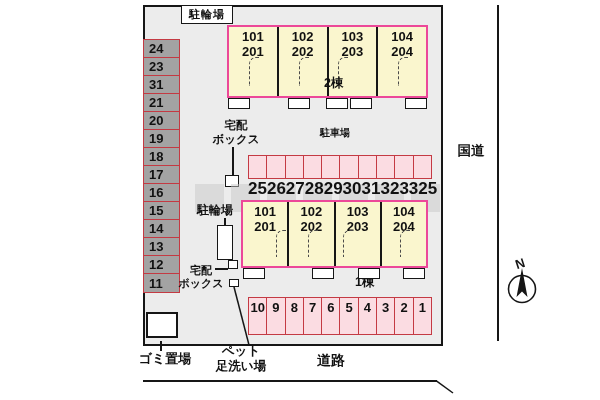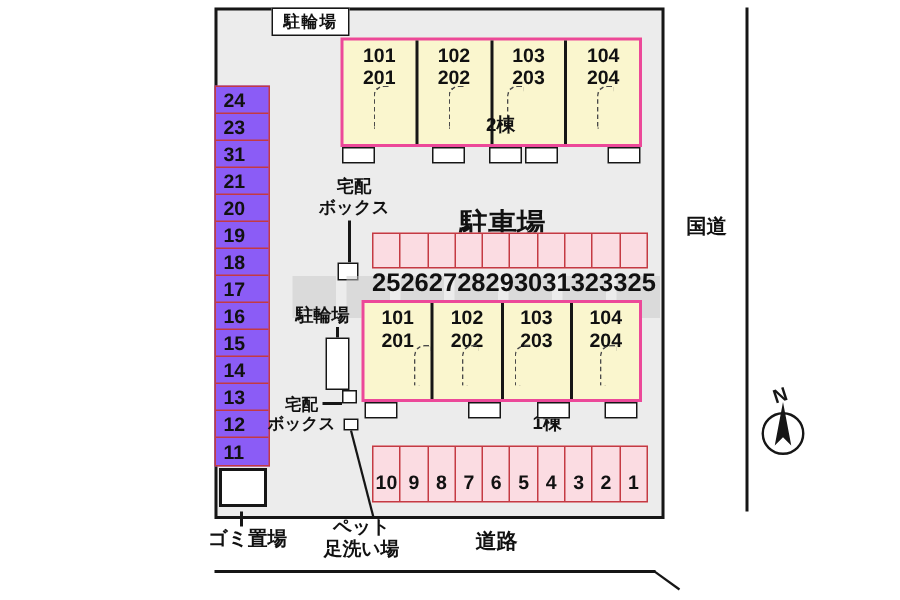--- a/index.html
+++ b/index.html
@@ -8,41 +8,41 @@
   .abs{position:absolute;}
   
   #site{position:absolute;left:143px;top:5px;width:296px;height:337px;background:#ececec;border:2px solid #161616;box-sizing:content-box;}
   
   .vline{background:#161616;width:1.5px;}
   .hline{background:#161616;height:1.5px;}
   
   .bikebox{background:#ffffff;border:1.5px solid #161616;font-size:11px;font-weight:700;
            display:flex;align-items:center;justify-content:center;letter-spacing:1px;}
   
-  #leftcol{left:-2px;top:50px;width:37px;border:1.5px solid #c43a43;background:#8b5cf6;box-sizing:border-box;}
+  #leftcol{left:-2px;top:32px;width:37px;border:1.5px solid #c43a43;background:#a3a3a3;box-sizing:border-box;}
   .lrow{height:18px;border-bottom:1.5px solid #c43a43;box-sizing:border-box;
         font-size:13px;font-weight:600;display:flex;align-items:center;padding-left:5px;}
   .lrow:last-child{border-bottom:none;}
   
   .building{background:#faf6ce;border:2px solid #ec4899;display:flex;box-sizing:border-box;}
   .bcell{flex:1;position:relative;border-left:2.5px solid #161616;}
   .bcell:first-child{border-left:none;}
   .ulabel{position:absolute;top:3px;left:0;right:0;text-align:center;font-size:13px;font-weight:600;line-height:1.12;}
   .door{position:absolute;left:42%;width:10px;border-left:1.5px dashed #4a4a4a;border-top:1.5px dashed #4a4a4a;border-top-left-radius:7px;}
   .b2 .door{top:30px;height:28px;}
   .b1 .door{top:28px;height:26px;}
   .btag{position:absolute;font-size:12.5px;font-weight:700;}
   .step{position:absolute;background:#ffffff;border:1.5px solid #161616;width:22px;height:11px;box-sizing:border-box;}
   
   .pinkrow{display:flex;background:#fbdce2;border:1.5px solid #c43a43;box-sizing:border-box;}
   .pcell{flex:1;border-right:1.5px solid #c43a43;position:relative;display:flex;justify-content:center;}
   .pcell:last-child{border-right:none;}
   .numrow{display:flex;}
   .ncell{flex:1;text-align:center;font-size:17px;font-weight:600;}
-  .bnum{font-size:13px;font-weight:600;line-height:1;padding-top:17px;}
+  .bnum{font-size:13px;font-weight:600;line-height:1;padding-top:3px;}
   
   .sbox{background:#ffffff;border:1.5px solid #161616;box-sizing:border-box;}
   .jlabel{font-weight:700;text-align:center;line-height:1.18;}
   
   #wm{display:flex;gap:7px;opacity:0.5;}
   #wm div{width:29px;height:28px;background:#cscsc8;background:#c9c9c9;}
   svg{position:absolute;left:0;top:0;pointer-events:none;}
 </style>
 </head>
 <body>
@@ -130,21 +130,21 @@
     <div class="abs step" style="left:205px;top:91px;"></div>
     <div class="abs step" style="left:260px;top:91px;"></div>
 
     <div class="abs jlabel" style="left:60px;top:112px;width:62px;font-size:11.5px;">
       <span>宅配</span><br>
       <span>ボックス</span>
     </div>
     <div class="abs vline" style="left:87px;top:140px;height:28px;"></div>
     <div class="abs sbox" style="left:80px;top:168px;width:14px;height:12px;"></div>
 
-    <div class="abs jlabel" style="left:158px;top:132px;width:64px;font-size:19px;">駐車場</div>
+    <div class="abs jlabel" style="left:158px;top:120px;width:64px;font-size:10px;">駐車場</div>
 
     <div id="wm" class="abs" style="left:50px;top:177px;">
       <div></div>
         <div></div>
         <div></div>
         <div></div>
         <div></div>
         <div></div>
         <div></div>
     </div>

